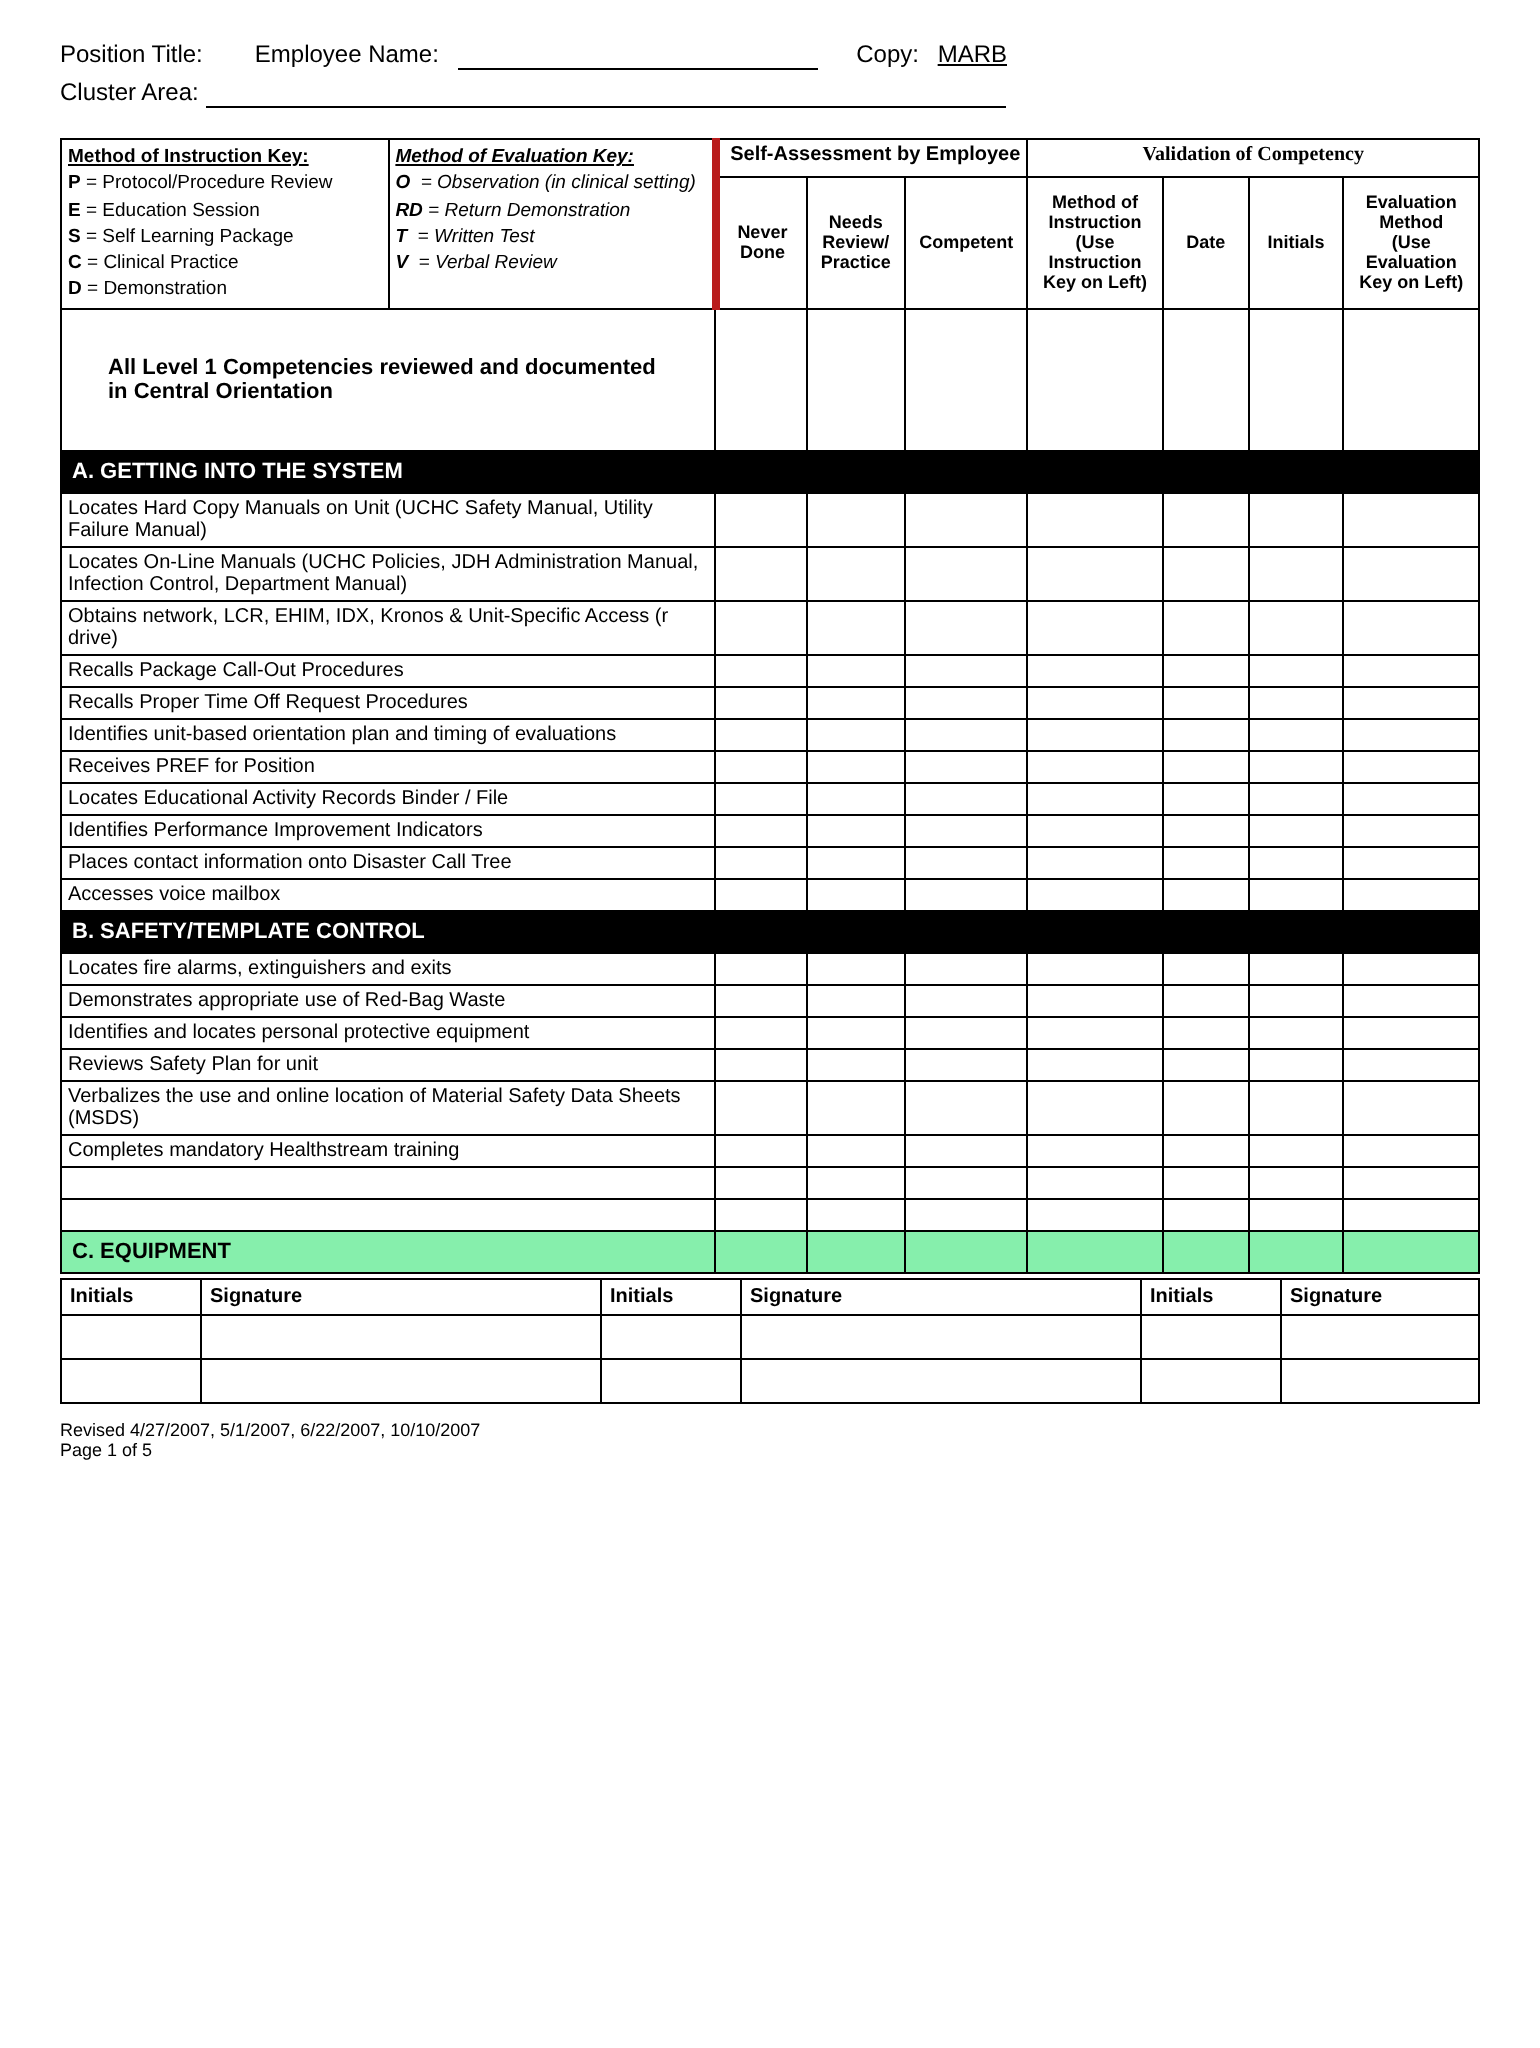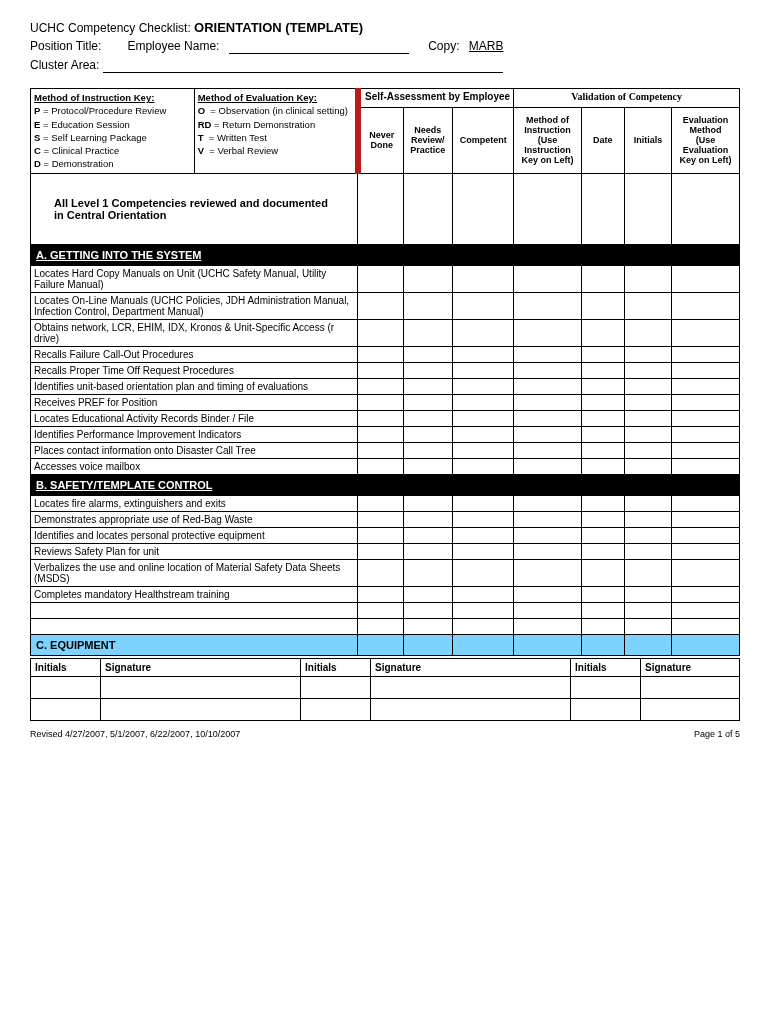--- a/index.html
+++ b/index.html
@@ -67,24 +67,23 @@
     .col-date { width: 38px; }
     .col-initials { width: 42px; }
     .col-eval-method { width: 60px; }
 
     .section-header td {
       background: #000;
       color: #fff;
       font-weight: bold;
       font-size: 11px;
       padding: 4px 5px;
-      text-decoration: underline;
     }
     .section-header-gray td {
-      background: #7dd3fc;
+      background: #86efac;
       font-weight: bold;
       font-size: 11px;
       padding: 4px 5px;
     }
     .item-row td {
       font-size: 10px;
       height: 16px;
     }
     .item-label { text-align: left; }
     .empty-cell { }
@@ -118,44 +117,41 @@
     }
     .sig-row td {
       height: 22px;
     }
 
     .footer {
       display: flex;
       justify-content: space-between;
       margin-top: 8px;
       font-size: 9px;
+      flex-direction: column;
     }
 
     .bold { font-weight: bold; }
     .center { text-align: center; }
 
     .orientation-header {
       font-weight: bold;
       font-size: 13px;
     }
     .all-level-row td {
       font-weight: bold;
       font-size: 11px;
       padding: 5px;
       vertical-align: middle;
     }
   </style>
 </head>
 <body>
 
 <div class="header-section">
-  <div class="header-line1">
-    <span>UCHC Competency Checklist:</span>
-    <span class="orientation-header">ORIENTATION  (TEMPLATE)</span>
-  </div>
   <div class="header-line2">
     <span>Position Title:</span>&nbsp;
     &nbsp;&nbsp;&nbsp;&nbsp;
     <span>Employee Name:</span>&nbsp;<span class="field-line">&nbsp;&nbsp;&nbsp;&nbsp;&nbsp;&nbsp;&nbsp;&nbsp;&nbsp;&nbsp;&nbsp;&nbsp;&nbsp;&nbsp;&nbsp;&nbsp;&nbsp;&nbsp;&nbsp;&nbsp;&nbsp;&nbsp;&nbsp;&nbsp;&nbsp;&nbsp;&nbsp;&nbsp;&nbsp;&nbsp;</span>
     &nbsp;&nbsp;&nbsp;&nbsp;
     <span>Copy:</span>&nbsp;<span class="underline">MARB</span>
   </div>
   <div class="header-line3">
     <span>Cluster Area:</span>&nbsp;<span class="field-line-long">&nbsp;&nbsp;&nbsp;&nbsp;&nbsp;&nbsp;&nbsp;&nbsp;&nbsp;&nbsp;&nbsp;&nbsp;&nbsp;&nbsp;&nbsp;&nbsp;&nbsp;&nbsp;&nbsp;&nbsp;&nbsp;&nbsp;&nbsp;&nbsp;&nbsp;&nbsp;&nbsp;&nbsp;&nbsp;&nbsp;&nbsp;&nbsp;&nbsp;&nbsp;&nbsp;&nbsp;&nbsp;&nbsp;&nbsp;&nbsp;&nbsp;&nbsp;&nbsp;&nbsp;&nbsp;&nbsp;&nbsp;&nbsp;&nbsp;&nbsp;&nbsp;&nbsp;&nbsp;&nbsp;&nbsp;&nbsp;&nbsp;&nbsp;&nbsp;&nbsp;</span>
   </div>
@@ -168,21 +164,21 @@
       <td class="col-method-key" rowspan="2" style="vertical-align:top; border-right:1px solid #000;">
         <div class="key-block">
           <div class="key-title">Method of Instruction Key:</div>
           <div><span class="bold">P</span> = Protocol/Procedure Review</div>
           <div><span class="bold">E</span> = Education Session</div>
           <div><span class="bold">S</span> = Self Learning Package</div>
           <div><span class="bold">C</span> = Clinical Practice</div>
           <div><span class="bold">D</span> = Demonstration</div>
         </div>
       </td>
-      <td class="col-eval-key" rowspan="2" style="vertical-align:top; border-right:6px solid #b91c1c;">
+      <td class="col-eval-key" rowspan="2" style="vertical-align:top; border-right:4px solid #b91c1c;font-style:italic;">
         <div class="key-block">
           <div class="key-title">Method of Evaluation Key:</div>
           <div><span class="bold">O</span> &nbsp;= Observation (in clinical setting)</div>
           <div><span class="bold">RD</span> = Return Demonstration</div>
           <div><span class="bold">T</span> &nbsp;= Written Test</div>
           <div><span class="bold">V</span> &nbsp;= Verbal Review</div>
         </div>
       </td>
       <td colspan="3" style="text-align:right; font-weight:bold; font-size:10px;">Self-Assessment by Employee</td>
       <td colspan="4" style="text-align:center; font-weight:bold; font-size:10px;font-family:Liberation Serif, serif;">Validation of Competency</td>
@@ -238,21 +234,21 @@
       <td colspan="2" class="item-label">Obtains network, LCR, EHIM, IDX, Kronos &amp; Unit-Specific Access (r drive)</td>
       <td></td>
         <td></td>
         <td></td>
         <td></td>
         <td></td>
         <td></td>
         <td></td>
     </tr>
     <tr class="item-row">
-      <td colspan="2" class="item-label">Recalls Failure Call-Out Procedures</td>
+      <td colspan="2" class="item-label">Recalls Package Call-Out Procedures</td>
       <td></td>
         <td></td>
         <td></td>
         <td></td>
         <td></td>
         <td></td>
         <td></td>
     </tr>
     <tr class="item-row">
       <td colspan="2" class="item-label">Recalls Proper Time Off Request Procedures</td>

